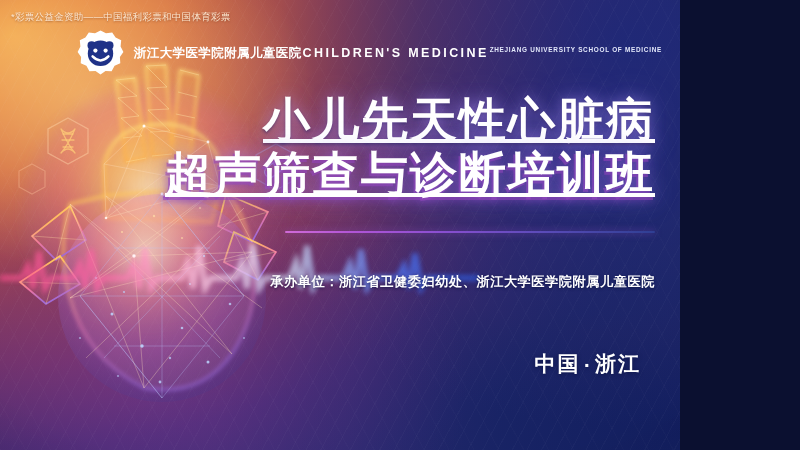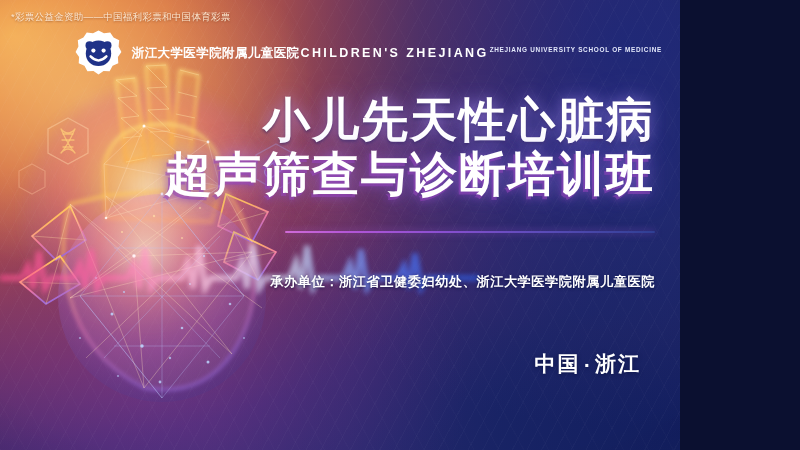--- a/index.html
+++ b/index.html
@@ -77,21 +77,21 @@
     font-size:12.5px;color:#ffffff;letter-spacing:2.4px;font-weight:700;white-space:nowrap;
   }
   .logo-sub{
     font-size:6.4px;color:#e3e8fb;letter-spacing:.72px;white-space:nowrap;font-weight:600;
   }
 
   
   .title-wrap{position:absolute;right:25px;top:96px;text-align:right;}
   .title1,.title2{
     color:#ffffff;font-weight:800;white-space:nowrap;
-    letter-spacing:2px;line-height:1;
+    letter-spacing:2px;line-height:1;text-decoration:underline;
   }
   .title1{
     font-size:47px;
     text-shadow:
       0 0 14px rgba(180,150,255,.55),
       0 0 30px rgba(120,110,230,.40),
       0 2px 3px rgba(30,20,70,.55);
   }
   .title2{
     font-size:47px;margin-top:7px;
@@ -313,21 +313,21 @@
         </g>
         <g fill="#ffffff">
           <circle cx="19.4" cy="21.6" r="2.1"></circle>
           <circle cx="29.6" cy="21.6" r="2.1"></circle>
           <path d="M16.6 27.4 Q24.5 35.4 32.4 27.4" fill="none" stroke="#ffffff" stroke-width="2.5" stroke-linecap="round"></path>
         </g>
       </svg>
     </div>
     <div class="logo-text">
       <div class="logo-cn">浙江大学医学院附属儿童医院</div>
-      <div class="logo-en">CHILDREN'S ZHEJIANG</div>
+      <div class="logo-en">CHILDREN'S MEDICINE</div>
       <div class="logo-sub">ZHEJIANG UNIVERSITY SCHOOL OF MEDICINE</div>
     </div>
   </div>
 
   <div class="title-wrap">
     <div class="title1">小儿先天性心脏病</div>
     <div class="title2">超声筛查与诊断培训班</div>
   </div>
 
   <div class="divider"></div>

